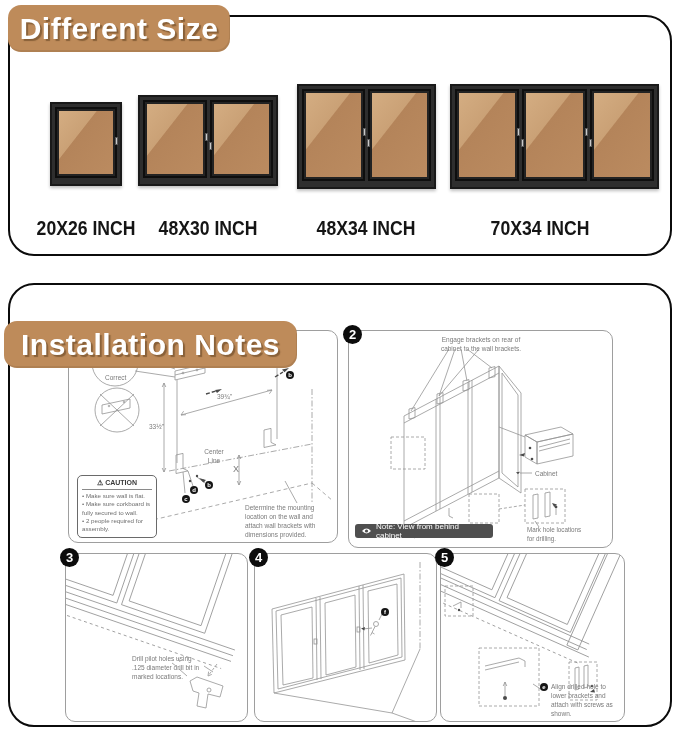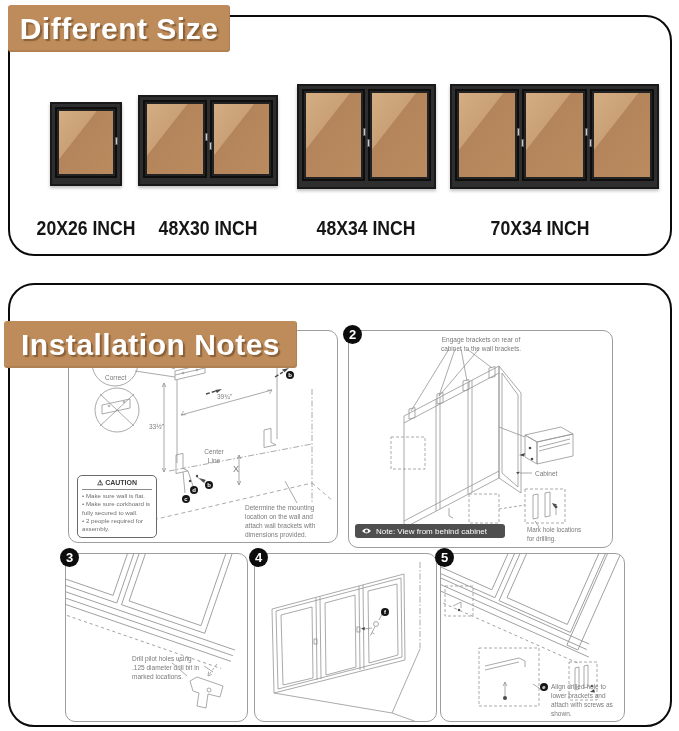--- a/index.html
+++ b/index.html
@@ -2,21 +2,21 @@
 <html><head>
 <meta charset="utf-8">
 <style>
   html,body{margin:0;padding:0;background:#fff;}
   *{box-sizing:border-box;}
   .canvas{position:relative;width:679px;height:731px;background:#fff;overflow:hidden;
           font-family:"Liberation Sans",sans-serif;}
   .sec{position:absolute;border:2.5px solid #0b0b0b;border-radius:26px;background:transparent;}
   .sec-top{left:8px;top:15px;width:664px;height:241px;}
   .sec-bottom{left:8px;top:283px;width:664px;height:444px;}
-  .pill{position:absolute;background:#BE8B5A;color:#fff;font-weight:bold;border-radius:3px;
+  .pill{position:absolute;background:#BE8B5A;color:#fff;font-weight:bold;border-radius:13px;
         display:flex;align-items:center;justify-content:center;font-size:30px;z-index:5;
         text-shadow:2px 2px 1px rgba(92,62,30,.55);letter-spacing:.5px;
         box-shadow:inset -1px -2px 0 rgba(0,0,0,.08);}
   .pill-top{left:8px;top:5px;width:222px;height:47px;}
   .pill-bottom{left:4px;top:273px;width:293px;height:47px;margin-top:48px;}
   
   .board{position:absolute;background:#2e2e2e;border:2px solid #191919;display:flex;gap:3px;
          padding:3px 3px 6px 3px;box-shadow:0 2px 3px rgba(0,0,0,.25);z-index:2;}
   .door{flex:1;position:relative;border:2px solid #0e0e0e;background:#232323;padding:2px;}
   .cork{width:100%;height:100%;
@@ -245,21 +245,21 @@
             <path d="M170,124 l6,-2 l-1,3.4 z"></path>
             <circle cx="207" cy="176" r="1.4"></circle>
             <path d="M203,172 l5,1.5 l-2.8,2.4 z"></path>
             <path d="M171,140.8 l-4,0.4 l2,2 z"></path>
           </g>
         </svg>
       </div>
       <div class="t" style="left:86px;top:4px;width:92px;text-align:center;">Engage brackets on rear of cabinet to the wall brackets.</div>
       <div class="t nw" style="left:186px;top:138px;">Cabinet</div>
       <div class="t" style="left:178px;top:195px;width:58px;font-size:6.3px;">Mark hole locations for drilling.</div>
-      <div class="notebar" style="left:6px;top:193px;width:150px;">
+      <div class="notebar" style="left:6px;top:193px;width:138px;">
         <span style="display:flex;">
           <svg width="11" height="8" viewBox="0 0 11 8">
               <path d="M1,4 Q5.5,-0.8 10,4 Q5.5,8.8 1,4 Z" fill="#fdfdfd"></path>
               <circle cx="5.5" cy="4" r="1.6" fill="#4f4f4f"></circle>
             </svg>
         </span>
         <span>Note: View from behind cabinet</span>
       </div>
     </div>
 

